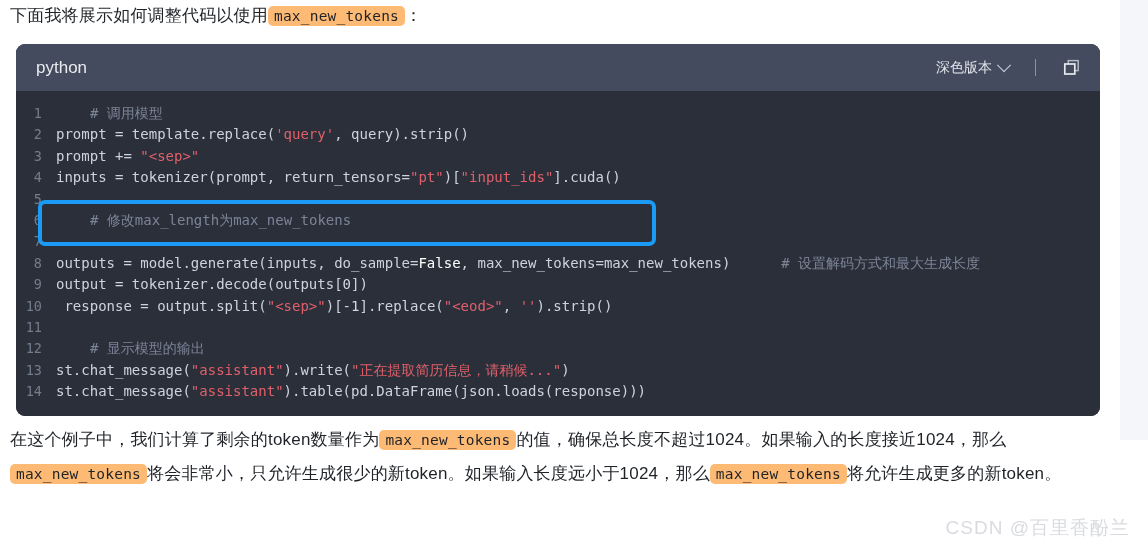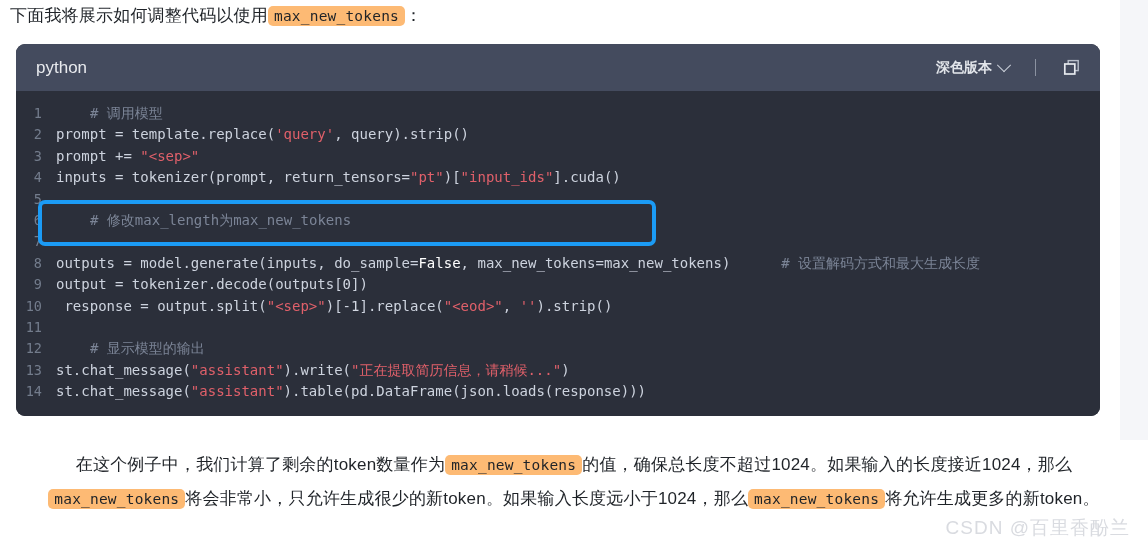--- a/index.html
+++ b/index.html
@@ -57,21 +57,20 @@
   .code-lang {
     color: #e8eaee;
     font-size: 17px;
     font-family: "Liberation Sans", sans-serif;
     flex: 1;
   }
   .header-right {
     display: flex;
     align-items: center;
     gap: 4px;
-    font-weight: bold;
   }
   .theme-select {
     display: flex;
     align-items: center;
     gap: 7px;
     color: #e2e5ea;
     font-size: 14px;
     padding: 3px 6px;
     cursor: pointer;
   }
@@ -141,27 +140,26 @@
     border: 4px solid #1b9bf5;
     border-radius: 7px;
     box-sizing: border-box;
     pointer-events: none;
   }
 
   
   .outro {
     position: absolute;
     left: 10px;
-    top: 448px;
+    top: 423px;
     width: 1128px;
     font-size: 17px;
     line-height: 33px;
     color: #1f2328;
     letter-spacing: 0.2px;
-    text-align: center;
   }
 
   
   .watermark {
     position: absolute;
     right: 18px;
     bottom: 6px;
     color: #d9dbe0;
     font-size: 19px;
     letter-spacing: 1px;

